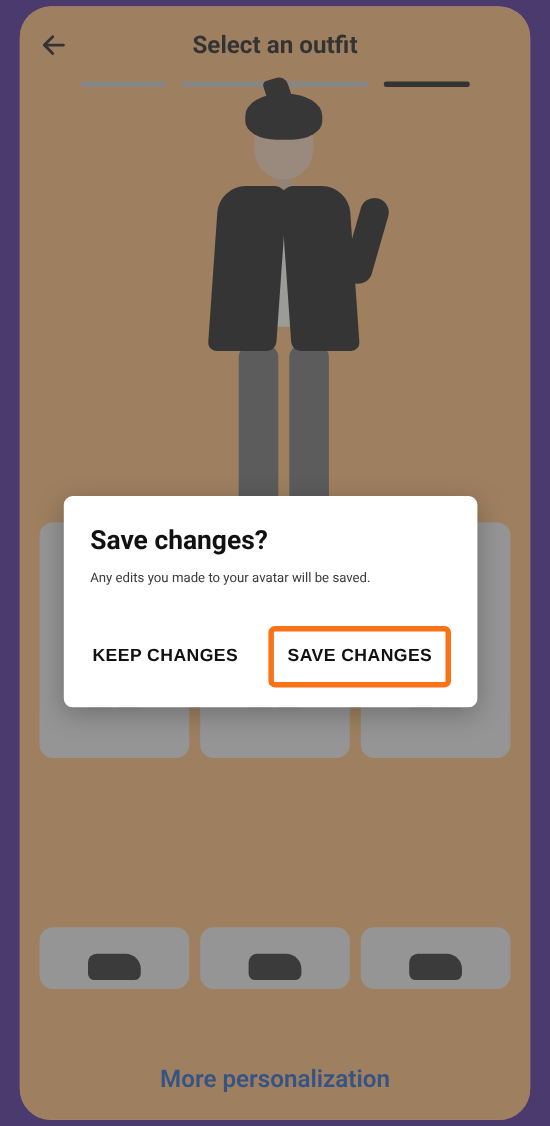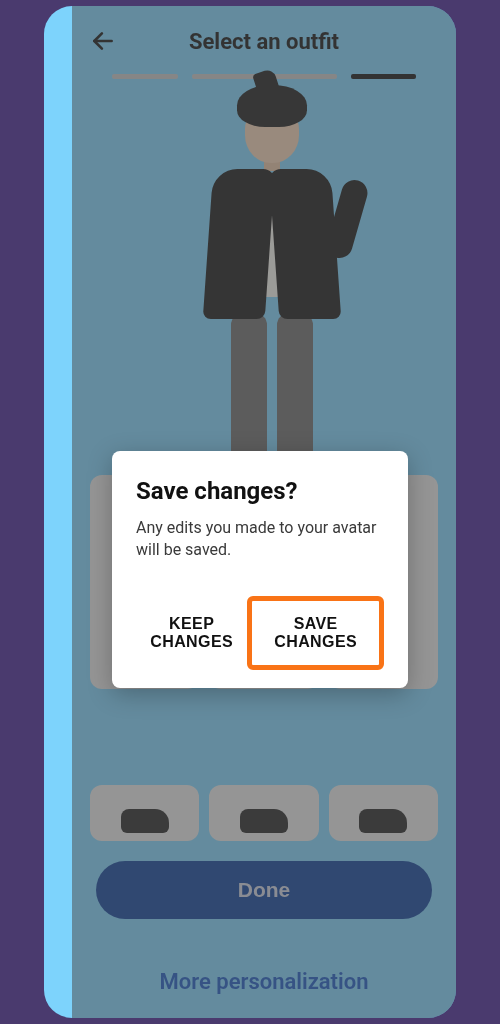--- a/index.html
+++ b/index.html
@@ -7,27 +7,26 @@
       width: 500px;
       height: 1024px;
       font-family: -apple-system, BlinkMacSystemFont, 'Segoe UI', Roboto, Helvetica, Arial, sans-serif;
       background: #4a3a6e;
       display: flex;
       align-items: center;
       justify-content: center;
       overflow: hidden;
     }
     .phone-frame {
-      width: 412px;
+      width: 464px;
       height: 1012px;
-      background: #7dd3fc;
+      background: #fdba74;
       border-radius: 28px;
       overflow: hidden;
       position: relative;
-      padding-left: 28px;
     }
     .screen {
       width: 100%;
       height: 100%;
       position: relative;
       display: flex;
       flex-direction: column;
     }
     .dim-overlay {
       position: absolute;
@@ -233,21 +232,21 @@
       padding: 26px 24px 18px 24px;
       box-shadow: 0 6px 24px rgba(0,0,0,0.25);
     }
     .dialog-title {
       font-size: 24px;
       font-weight: 700;
       color: #111;
       margin-bottom: 12px;
     }
     .dialog-body {
-      font-size: 16px;
+      font-size: 12px;
       line-height: 1.35;
       color: #3a3a3a;
       margin-bottom: 36px;
     }
     .dialog-actions {
       display: flex;
       justify-content: space-between;
       align-items: center;
     }
     .action-keep {
@@ -366,21 +365,20 @@
         </div>
       <div class="outfit-small">
           <div class="shoe-mini"></div>
         </div>
       <div class="outfit-small">
           <div class="shoe-mini"></div>
         </div>
     </div>
 
     <div class="footer">
-      <button class="done-btn">Done</button>
       <div class="more-link">More personalization</div>
     </div>
 
     <div class="dim-overlay"></div>
 
     <div class="dialog">
       <div class="dialog-title">Save changes?</div>
       <div class="dialog-body">Any edits you made to your avatar will be saved.</div>
       <div class="dialog-actions">
         <button class="action-keep">KEEP CHANGES</button>

